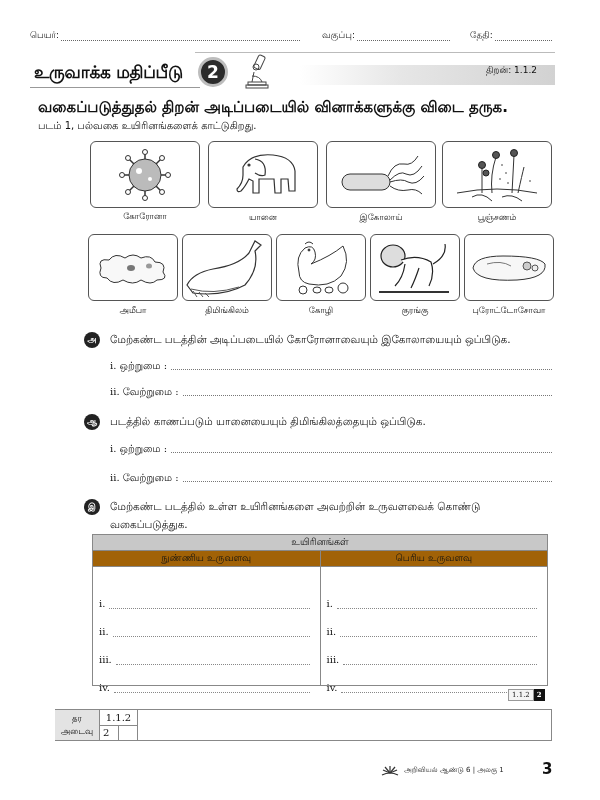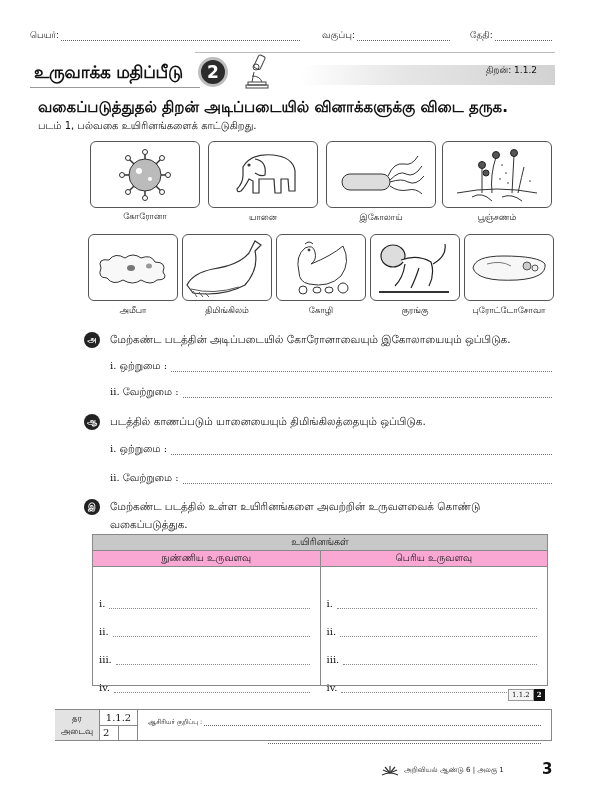--- a/index.html
+++ b/index.html
@@ -21,28 +21,28 @@
   .instruction { font-size: 15px; font-weight: bold; }
   .subtext { font-size: 10px; }
 
   
   .card { border: 1px solid #555; border-radius: 6px; background: #fff; display: flex; align-items: center; justify-content: center; overflow: hidden; }
   .card-label { font-size: 8.5px; text-align: center; }
 
   
   .q-marker { width: 16px; height: 16px; border-radius: 50%; background: #222; color: #fff; font-size: 8px; font-weight: bold; display: flex; align-items: center; justify-content: center; }
   .q-text { font-size: 10.5px; }
-  .answer-line { display: flex; align-items: center; font-size: 10px; }
+  .answer-line { display: flex; align-items: flex-start; font-size: 10px; }
   .answer-line .lbl { font-family: "DejaVu Serif", serif; white-space: nowrap; }
   .answer-line .dots { flex: 1; border-bottom: 1px dotted #777; margin-left: 4px; height: 10px; }
 
   
   .ctable { border: 1px solid #888; }
   .ctable .h1 { background: #c8c8c8; height: 16px; font-size: 9.5px; display: flex; align-items: center; justify-content: center; border-bottom: 1px solid #888; }
-  .ctable .h2row { display: flex; height: 16px; background: #f9a8d4; border-bottom: 1px solid #888; }
+  .ctable .h2row { display: flex; height: 16px; background: #a16207; border-bottom: 1px solid #888; }
   .ctable .h2row > div { flex: 1; display: flex; align-items: center; justify-content: center; font-size: 9.5px; }
   .ctable .h2row > div:first-child { border-right: 1px solid #888; }
   .ctable .bodyrow { display: flex; height: 118px; }
   .ctable .col { flex: 1; padding: 14px 6px 0 6px; }
   .ctable .col:first-child { border-right: 1px solid #888; }
   .ctable .ln { display: flex; align-items: flex-end; height: 28px; font-family: "DejaVu Serif", serif; font-size: 10px; }
   .ctable .ln .dots { flex: 1; border-bottom: 1px dotted #888; margin-left: 4px; height: 8px; margin-right: 4px; }
 
   .code-tag { font-size: 7px; font-family: "DejaVu Serif", serif; display: flex; }
   .code-tag .c1 { border: 1px solid #999; padding: 1px 3px; background: #f4f4f4; }
@@ -318,27 +318,20 @@
     <span>தர</span>
     <span>அடைவு</span>
   </div>
   <div class="g-codes">
     <div class="top">1.1.2</div>
     <div class="bot">
       <div>2</div>
       <div></div>
     </div>
   </div>
-  <div class="g-remark">
-    <div class="r1">
-        <span>ஆசிரியர் குறிப்பு :</span>
-        <span class="dots"></span>
-      </div>
-    <div class="r2"></div>
-  </div>
 </div>
 
 <div class="abs footer-text" style="left:380px; top:764px;">
   <svg width="20" height="12" viewBox="0 0 20 12">
     <g stroke="#333" stroke-width="1.2" fill="none">
       <path d="M2 11 Q10 7 18 11"></path>
         <path d="M10 9 L10 2"></path>
         <path d="M10 9 L5 3"></path>
         <path d="M10 9 L15 3"></path>
         <path d="M10 9 L3 6"></path>

